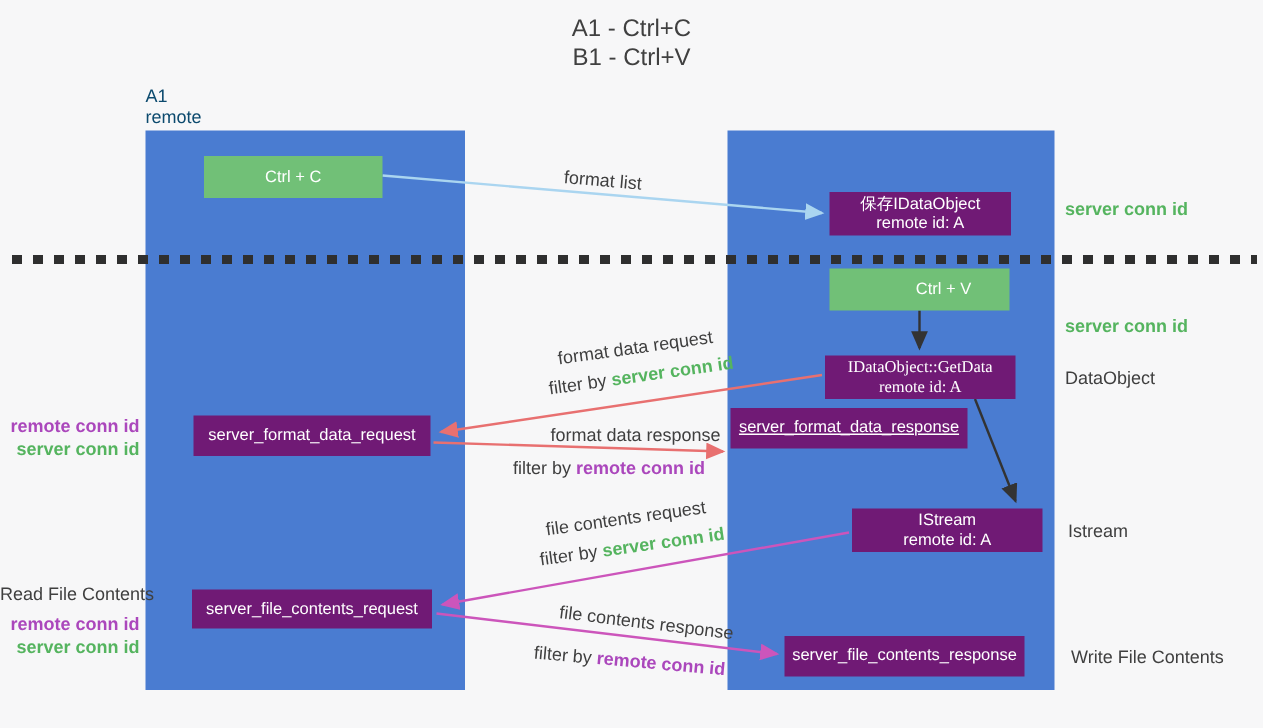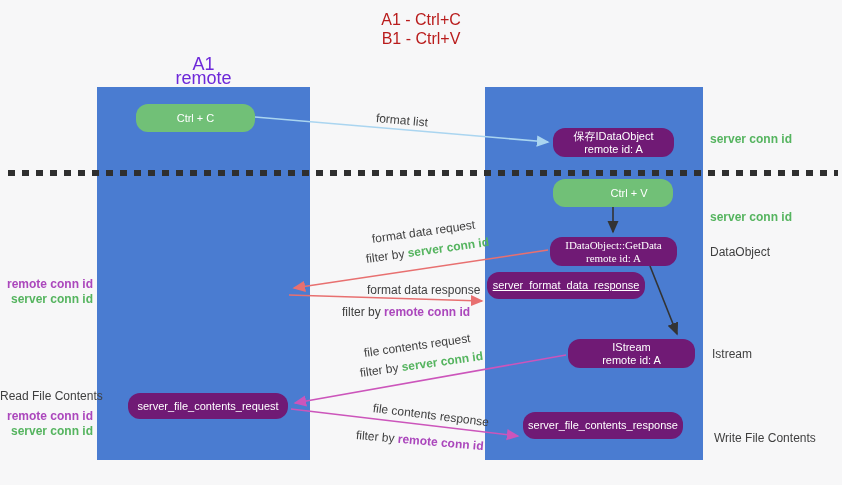--- a/index.html
+++ b/index.html
@@ -1,32 +1,32 @@
 <!DOCTYPE html>
 <html><head>
 <meta charset="utf-8">
 <style>
   * { margin:0; padding:0; box-sizing:border-box; }
   html,body { background:#f7f7f8; }
   body { font-family:"Liberation Sans", sans-serif; }
   .canvas { position:relative; width:842px; height:485px; background:#f7f7f8; overflow:hidden; }
 
   .title { position:absolute; top:10px; left:0; width:100%; text-align:center;
-           font-size:16px; line-height:19px; color:#b91c1c; }
+           font-size:16px; line-height:19px; color:#404040; }
 
-  .lane-header { position:absolute; top:57px; text-align:center; font-size:18px;
-                 line-height:14px; color:#6d28d9; }
+  .lane-header { position:absolute; top:57px; text-align:left; font-size:12px;
+                 line-height:14px; color:#0c4a6e; }
   .lane { position:absolute; top:87px; height:373px; background:#4a7cd1; }
 
   .divider { position:absolute; top:170px; left:8px; right:4px; height:6px;
              background:repeating-linear-gradient(90deg,#2f2f2f 0 7px,transparent 7px 14px); }
 
   .node { position:absolute; display:flex; flex-direction:column; align-items:center;
           justify-content:center; color:#ffffff; font-size:11px; line-height:13px;
-          text-align:left; white-space:nowrap;border-radius:12px; }
+          text-align:left; white-space:nowrap; }
   .node.green  { background:#71c077; }
   .node.orange { background:#701a75; }
 
   .elabel { position:absolute; font-size:12px; color:#3f3f3f; white-space:nowrap;
             transform-origin:left center; }
   .side   { position:absolute; font-size:12px; color:#3f3f3f; white-space:nowrap; }
   .side.ralign { text-align:right; }
   .green-t  { color:#55b45f; font-weight:bold; }
   .purple-t { color:#ab47bc; font-weight:bold; }
 
@@ -88,35 +88,38 @@
 
   <div class="node green" style="left:553px; top:179px; width:120px; height:28px;padding-left:32px;">
     <div>Ctrl + V</div>
   </div>
 
   <div class="node orange" style="left:550px; top:237px; width:127px; height:29px;font-family:Liberation Serif, serif;">
     <div>IDataObject::GetData</div>
     <div>remote id: A</div>
   </div>
 
+  <div class="node orange" style="left:129px; top:277px; width:158px; height:27px;">
+    <div>server_format_data_request</div>
+  </div>
 
   <div class="node orange" style="left:487px; top:272px; width:158px; height:27px;text-decoration:underline;">
     <div>server_format_data_response</div>
   </div>
 
   <div class="node orange" style="left:568px; top:339px; width:127px; height:29px;">
     <div>IStream</div>
     <div>remote id: A</div>
   </div>
 
   <div class="node orange" style="left:128px; top:393px; width:160px; height:26px;">
     <div>server_file_contents_request</div>
   </div>
 
-  <div class="node orange" style="left:523px; top:412px; width:160px; height:27px;">
+  <div class="node orange" style="left:523px; top:424px; width:160px; height:27px;">
     <div>server_file_contents_response</div>
   </div>
 
   <div class="elabel" style="left:376px; top:111px; transform:rotate(5deg);">format list</div>
 
   <div class="elabel" style="left:372px; top:232px; transform:rotate(-8deg);">format data request</div>
   <div class="elabel" style="left:366px; top:252px; transform:rotate(-8deg);">
     <span>filter by</span>
     <span class="green-t">server conn id</span>
   </div>

